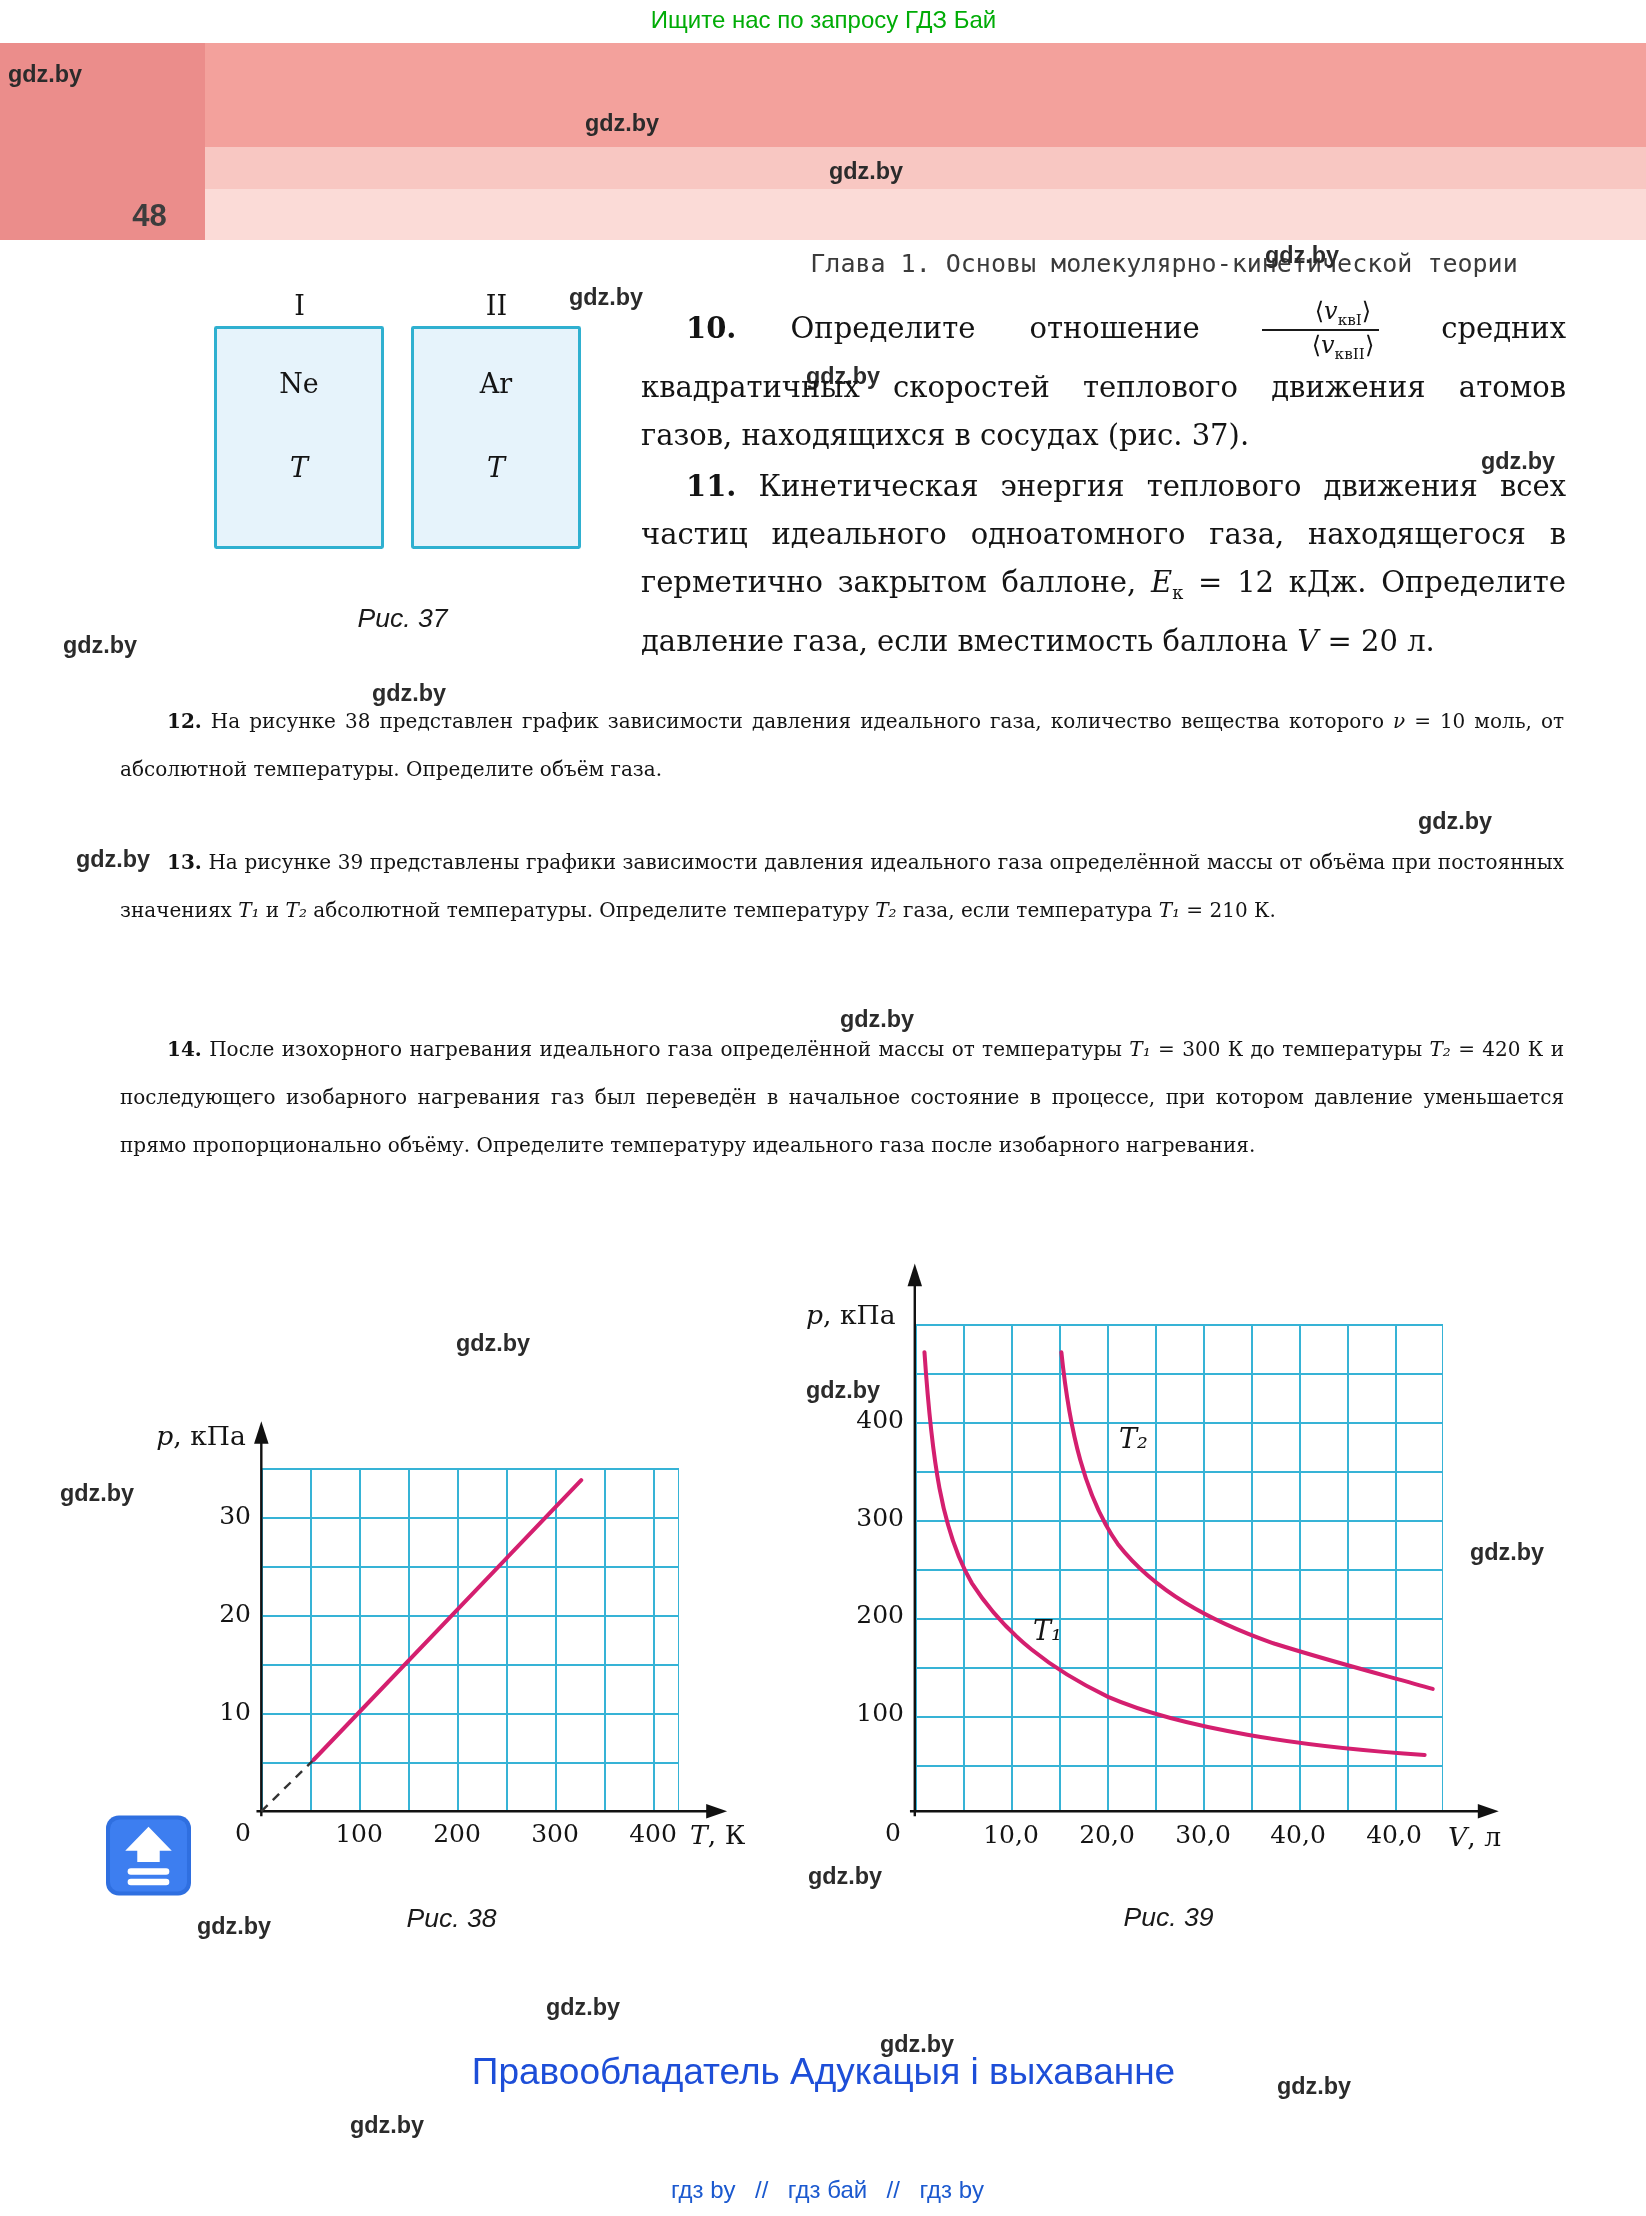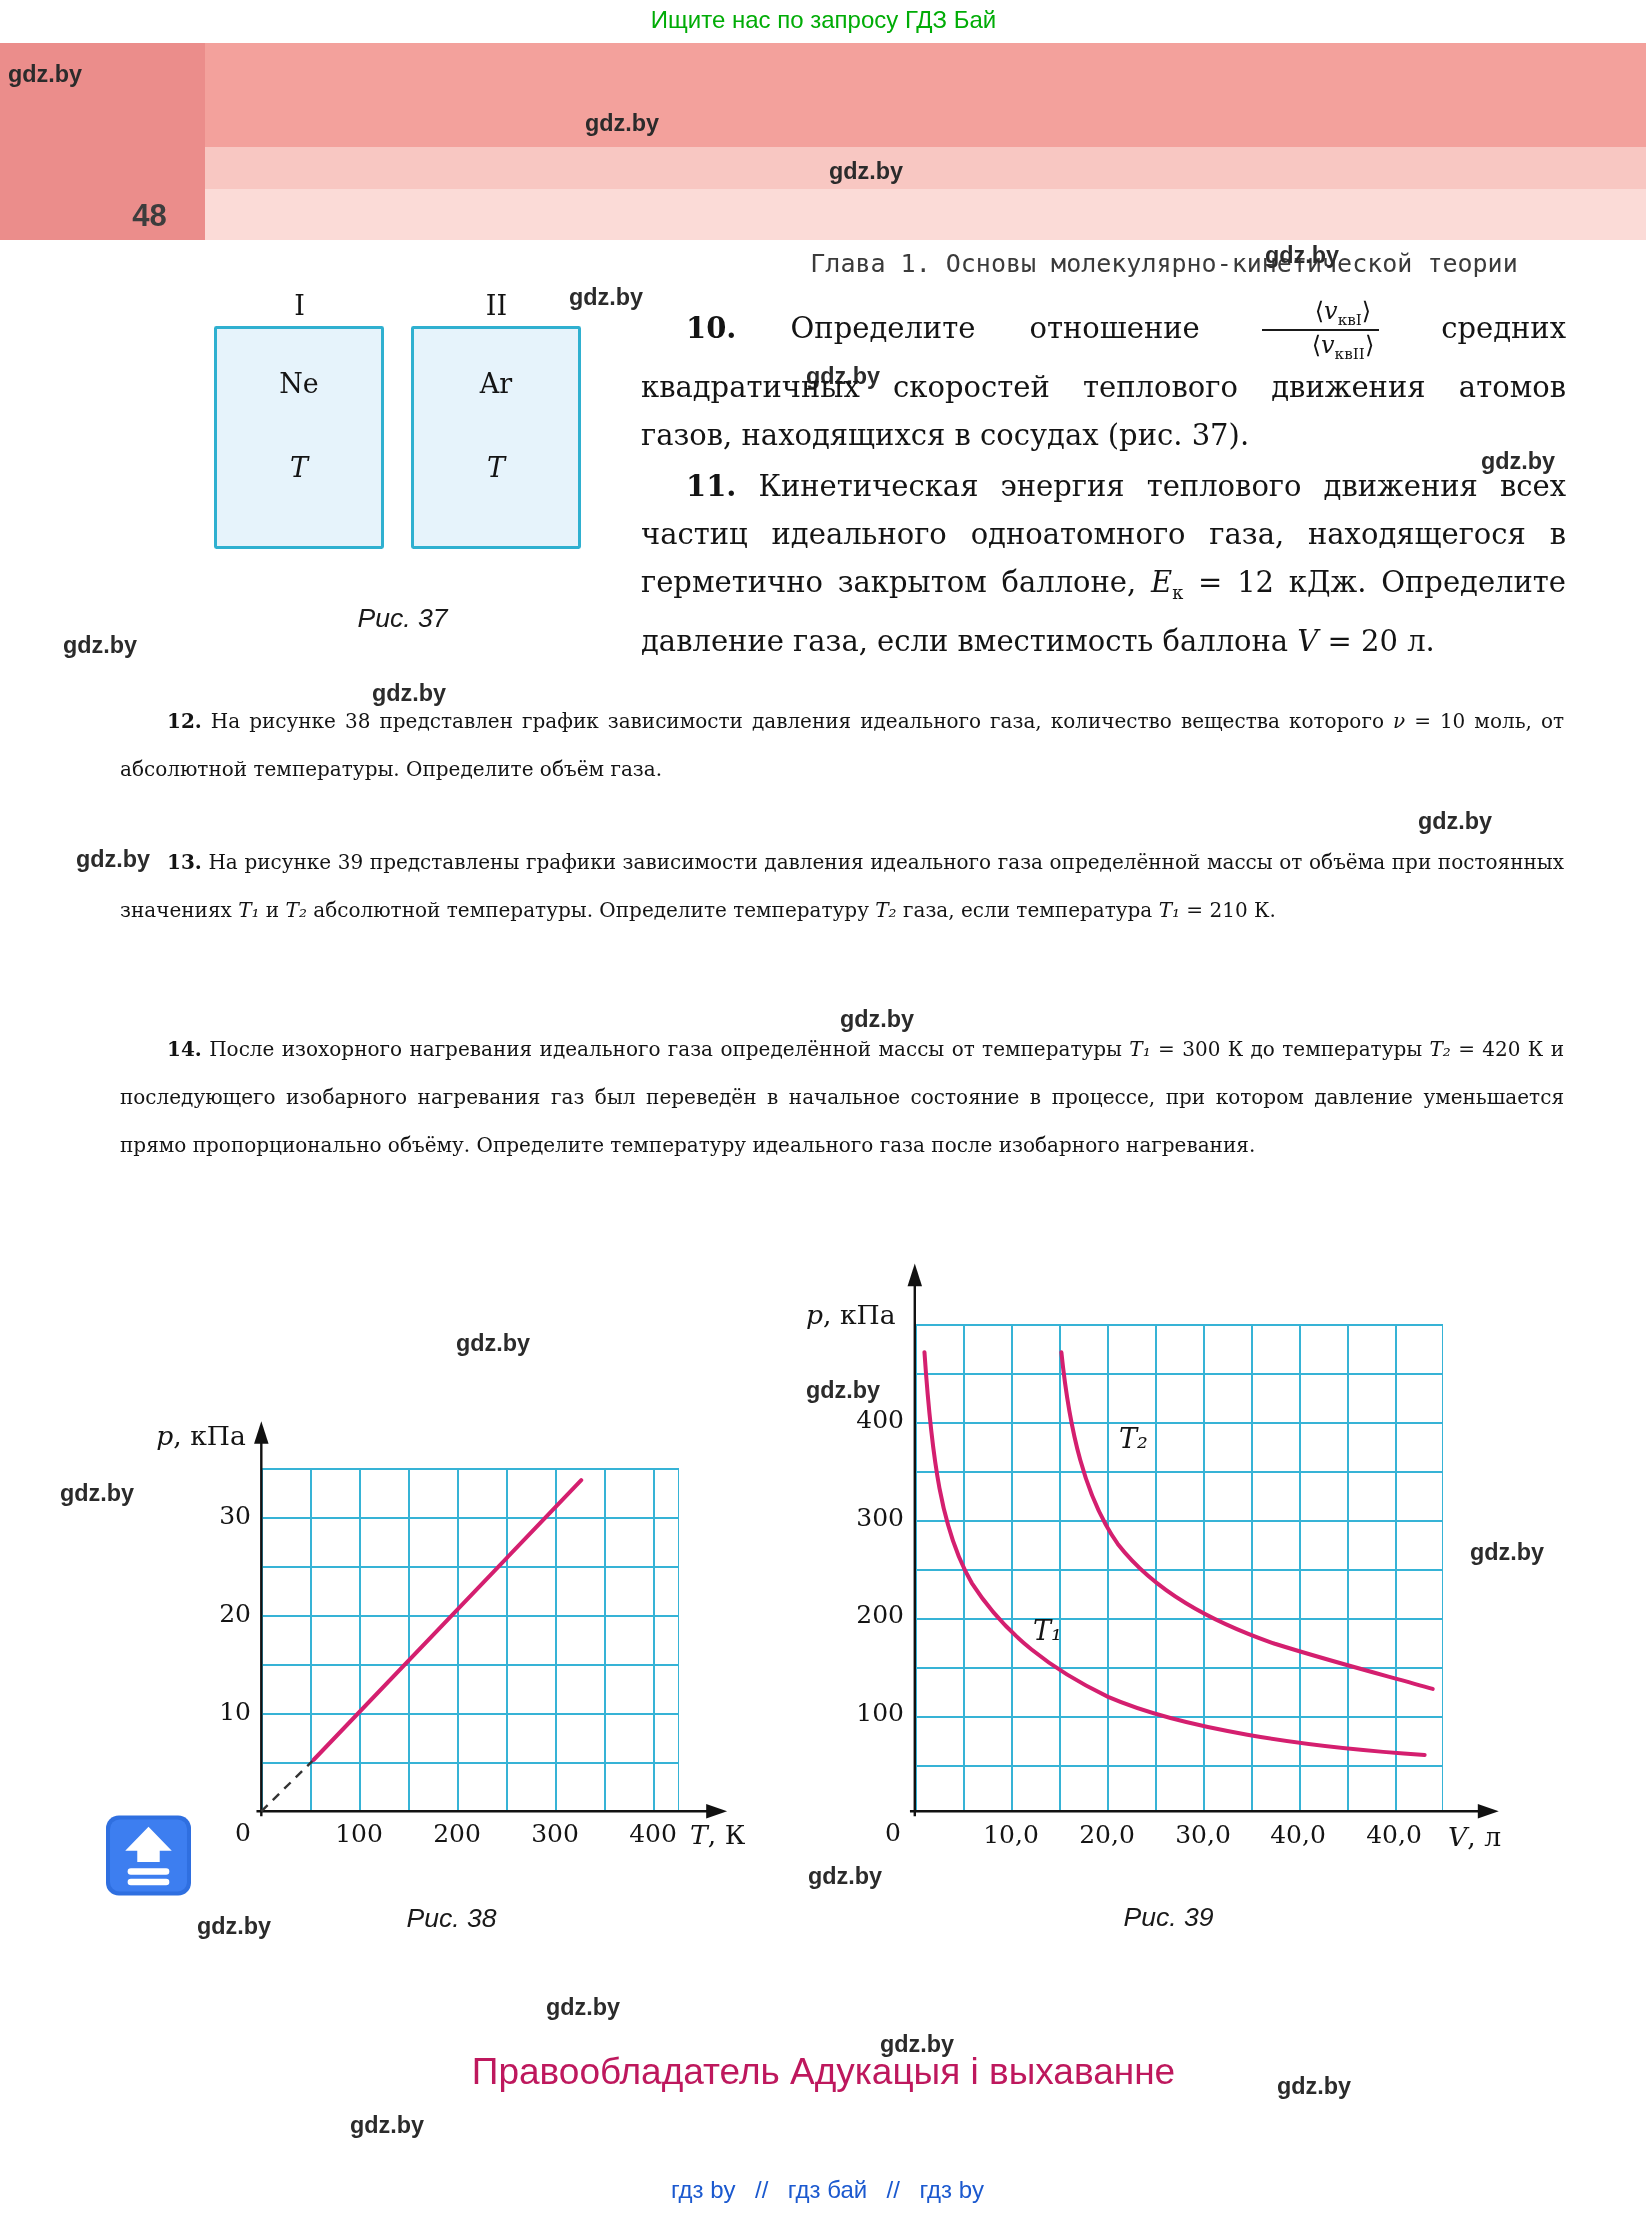--- a/index.html
+++ b/index.html
@@ -69,21 +69,21 @@
     font:25px "DejaVu Serif",serif;}
   .otick{position:absolute;width:29px;text-align:right;font:25px "DejaVu Serif",serif;}
   .curve-lab{position:absolute;font:italic 27px "DejaVu Serif",serif;}
   .chart-cap{position:absolute;left:0;width:100%;text-align:center;
     font:italic 26.6px "Liberation Sans",sans-serif;color:#1a1a1a;}
   .cap38{top:493px;} .cap39{top:645px;}
 
   
   .nav-icon{position:absolute;left:106px;top:1815px;width:85px;height:81px;cursor:pointer;}
   .copyright{position:absolute;left:0;top:2051px;width:1647px;text-align:center;
-    font:37px "Liberation Sans",sans-serif;color:#be185d;}
+    font:37px "Liberation Sans",sans-serif;color:#1d4ed8;}
   .footer-links{position:absolute;left:4px;top:2176px;width:1647px;text-align:center;
     font:24px "Liberation Sans",sans-serif;color:#1b59cf;}
   .footer-links span{margin:0 6.4px;}
   .flink{cursor:pointer;}
 </style>
 </head>
 <body>
 
 <div class="top-banner">Ищите нас по запросу ГДЗ Бай</div>
 

